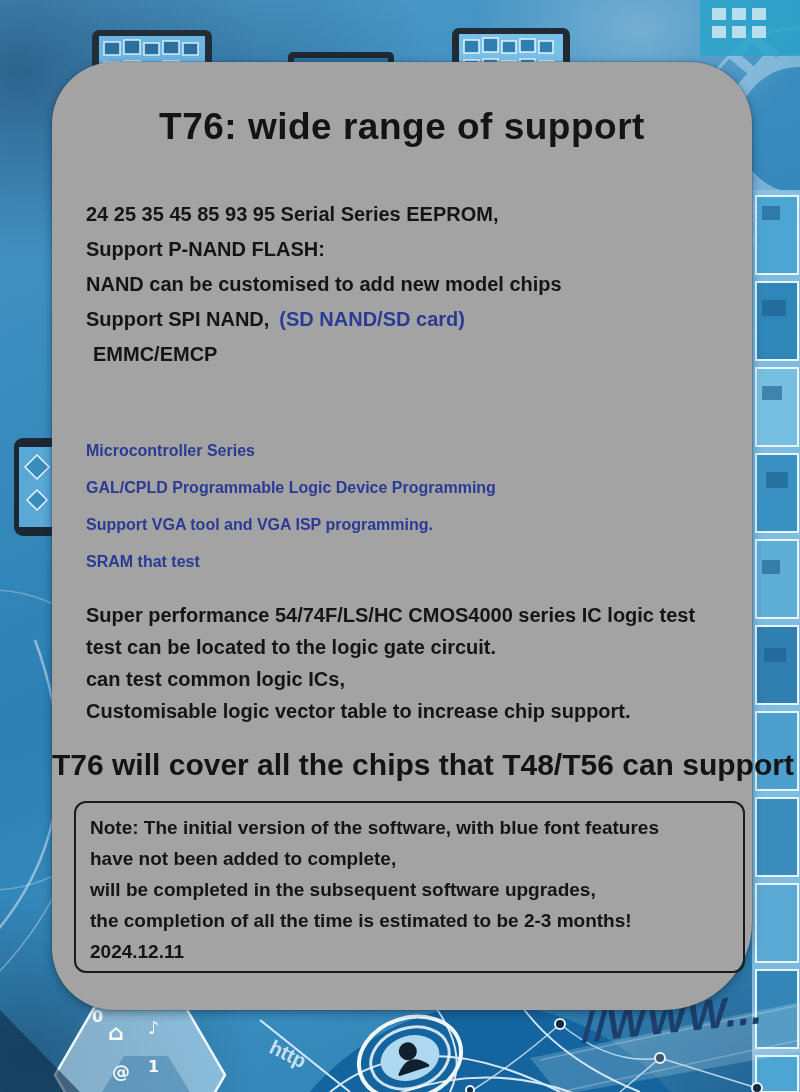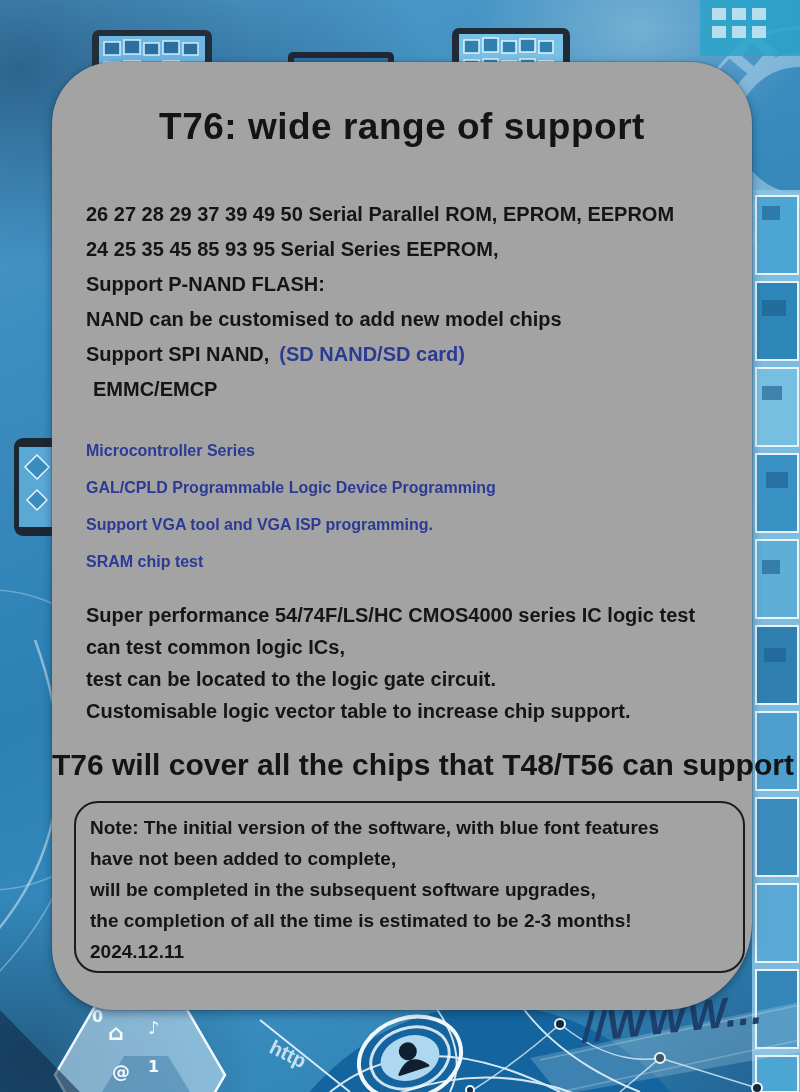--- a/index.html
+++ b/index.html
@@ -37,21 +37,21 @@
   .blue-inline{color:#2b3a94;font-size:20px;padding-left:10px;}
   .emmc{padding-left:7px;}
   .para2{top:370px;font-size:16px;line-height:37px;color:#2b3a94;}
   .para3{top:537px;font-size:20px;line-height:32px;}
   .cover-line{
     position:absolute;top:686px;left:0;right:0;text-align:center;
     font-size:30px;font-weight:bold;color:#141414;white-space:nowrap;
   }
   .note-box{
     position:absolute;top:739px;left:22px;width:671px;height:172px;
-    border:2.5px solid #1b1b1b;border-radius:24px;box-sizing:border-box;
+    border:2.5px solid #1b1b1b;border-radius:12px;box-sizing:border-box;
     padding:9px 14px 0 14px;
     font-size:19px;font-weight:bold;color:#151515;line-height:31px;white-space:nowrap;
   }
 </style>
 </head>
 <body>
 
 <div class="bg"></div>
 
 <svg class="bg-svg" width="800" height="1092" viewBox="0 0 800 1092">
@@ -213,39 +213,38 @@
   </g>
 
   <polygon points="0,1010 80,1092 0,1092" fill="#0b2440" opacity="0.55"></polygon>
 </svg>
 
 <div class="card">
 
   <h1 class="title">T76: wide range of support</h1>
 
   <div class="para para1">
-    <span class="line">26 27 28 29 37 39 49 50 Serial Parallel ROM, EPROM, EEPROM</span>
     <span class="line">24 25 35 45 85 93 95 Serial Series EEPROM,</span>
     <span class="line">Support P-NAND FLASH:</span>
     <span class="line">NAND can be customised to add new model chips</span>
     <span class="line"><span>Support SPI NAND,</span><span class="blue-inline">(SD NAND/SD card)</span></span>
     <span class="line emmc">EMMC/EMCP</span>
   </div>
 
   <div class="para para2">
     <span class="line">Microcontroller Series</span>
     <span class="line">GAL/CPLD Programmable Logic Device Programming</span>
     <span class="line">Support VGA tool and VGA ISP programming.</span>
-    <span class="line">SRAM chip test</span>
+    <span class="line">SRAM that test</span>
   </div>
 
   <div class="para para3">
     <span class="line">Super performance 54/74F/LS/HC CMOS4000 series IC logic test</span>
+    <span class="line">test can be located to the logic gate circuit.</span>
     <span class="line">can test common logic ICs,</span>
-    <span class="line">test can be located to the logic gate circuit.</span>
     <span class="line">Customisable logic vector table to increase chip support.</span>
   </div>
 
   <div class="cover-line">T76 will cover all the chips that T48/T56 can support</div>
 
   <div class="note-box">
     <span class="line">Note: The initial version of the software, with blue font features</span><br>
     <span class="line">have not been added to complete,</span><br>
     <span class="line">will be completed in the subsequent software upgrades,</span><br>
     <span class="line">the completion of all the time is estimated to be 2-3 months!</span><br>

